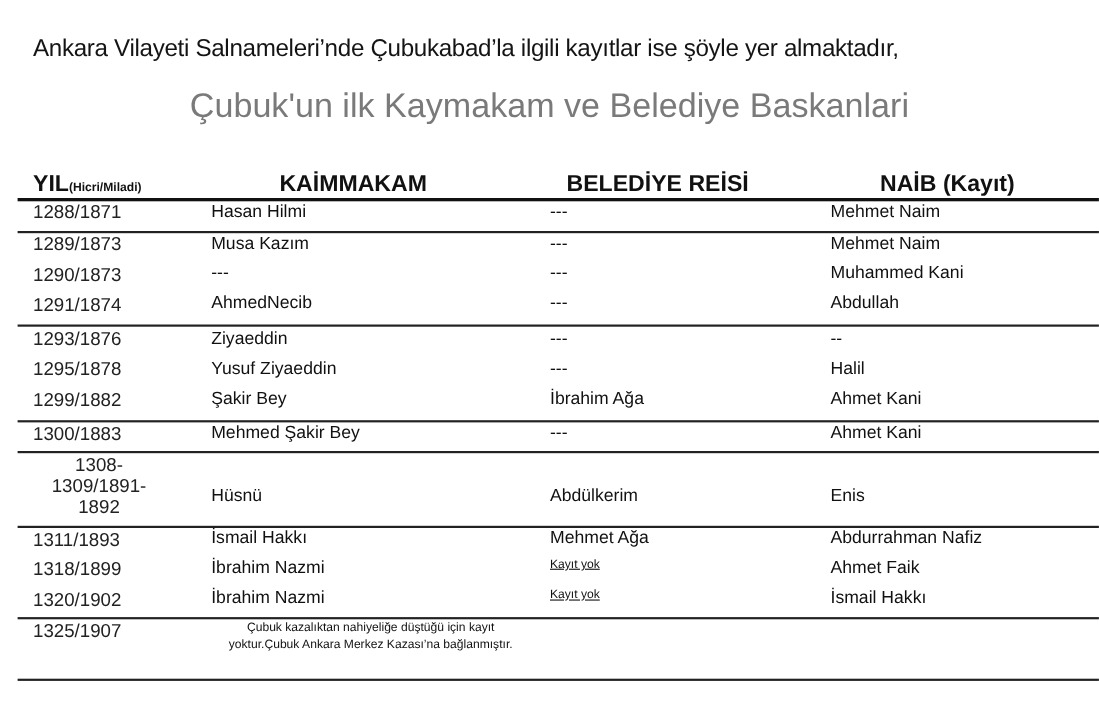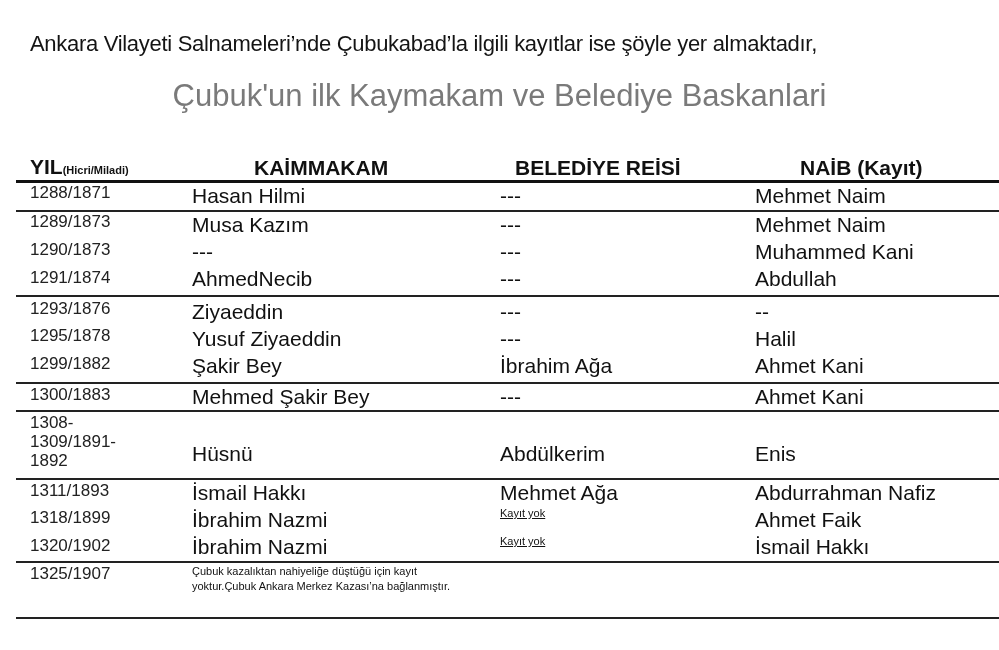--- a/index.html
+++ b/index.html
@@ -10,23 +10,23 @@
   .hdr { position:relative; height:32px; }
   .hdr span { position:absolute; bottom:0; font-weight:bold; font-size:21px; color:#111; white-space:nowrap; }
   .hdr .c0 { left:14px; font-size:22px; }
   .hdr .c0 small { font-size:11px; font-weight:bold; }
   .hdr .c1 { left:238px; }
   .hdr .c2 { left:499px; }
   .hdr .c3 { left:784px; }
   .rule { height:0; border-top:2px solid #222; }
   .rule.thick { border-top:3px solid #111; }
   .row { position:relative; }
-  .cell { position:absolute; white-space:nowrap; }
+  .cell { position:absolute; white-space:nowrap;text-align:center; }
   .yr { left:14px; font-size:17px; color:#222; }
-  .nm { font-size:21px; color:#111; }
+  .nm { font-size:16px; color:#111; }
   .k { left:176px; }
   .b { left:484px; }
   .n { left:739px; }
   .small { font-size:11px;text-decoration:underline; }
   .note { font-size:11px; line-height:15px; white-space:normal; width:290px; }
   .yrblock { left:14px; font-size:17px; line-height:19px; color:#222; white-space:normal; width:120px; }
 </style>
 </head>
 <body>
 

